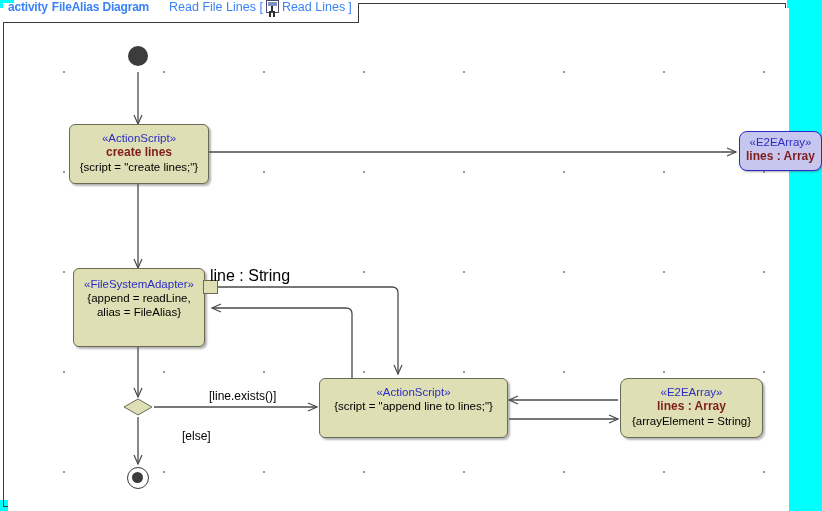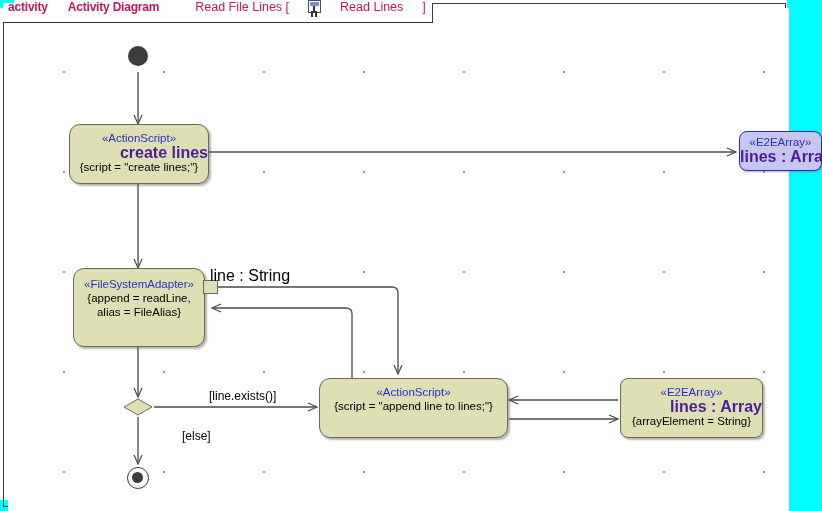--- a/index.html
+++ b/index.html
@@ -82,23 +82,22 @@
     border: 1px solid #3a3a3a;
     border-top: none;
     border-left: none;
     background: #ffffff;
     display: flex;
     align-items: center;
     padding: 0 6px 12px 5px;
     box-sizing: border-box;
     white-space: nowrap;
     font-size: 12px;
-    color: #be185d;
+    color: #3b82f6;
     z-index: 6;
-    gap: 16px;
   }
   .frame-tab::after {
     content: "";
     position: absolute;
     right: -1px;
     top: -1px;
     width: 10px;
     height: 10px;
     background: #ffffff;
     border-left: 1px solid #3a3a3a;
@@ -154,43 +153,42 @@
   .node {
     position: absolute;
     box-sizing: border-box;
     background: #dedfb4;
     border: 1px solid #6b6b55;
     box-shadow: 2px 2px 2px rgba(90,90,90,0.45);
     text-align: center;
     z-index: 4;
   }
   .node.action {
-    border-radius: 11px;
+    border-radius: 6px;
   }
   .node.object {
     border-radius: 8px;
   }
   .node.selected {
     background: #c6c6ef;
     border: 1px solid #2a2acb;
     box-shadow: 1px 1px 2px rgba(90,90,90,0.5);
   }
   .stereotype {
     color: #2c2cc4;
     font-size: 11.5px;
     line-height: 14px;
     white-space: nowrap;
   }
   .node-name {
-    color: #4c1d95;
+    color: #7f1d1d;
     font-weight: bold;
-    font-size: 16px;
+    font-size: 12px;
     line-height: 15px;
     white-space: nowrap;
-    text-align: right;
   }
   .node-props {
     color: #000000;
     font-size: 11.5px;
     line-height: 14px;
     white-space: nowrap;
   }
 
   
   .pin {
@@ -273,21 +271,21 @@
   <div class="cyan-strip"></div>
   <div class="cyan-corner-tl"></div>
   <div class="cyan-corner-bl"></div>
 
   <div class="frame">
     <div class="frame-canvas"></div>
   </div>
 
   <div class="frame-tab">
     <span class="tab-kind">activity</span>
-    <span class="tab-kind" style="margin-left:4px;">Activity Diagram</span>
+    <span class="tab-kind" style="margin-left:4px;">FileAlias Diagram</span>
     <span class="tab-name">Read File Lines [</span>
     <span class="tab-icon"></span>
     <span class="tab-name" style="margin-left:0;">Read Lines</span>
     <span class="tab-bracket">]</span>
   </div>
 
   <svg class="edges">
     <defs>
       <marker id="arrowOpen" markerWidth="12" markerHeight="12" refX="10" refY="5" orient="auto" markerUnits="userSpaceOnUse">
         <path d="M1,1 L10,5 L1,9" fill="none" stroke="#4a4a4a" stroke-width="1.2"></path>

